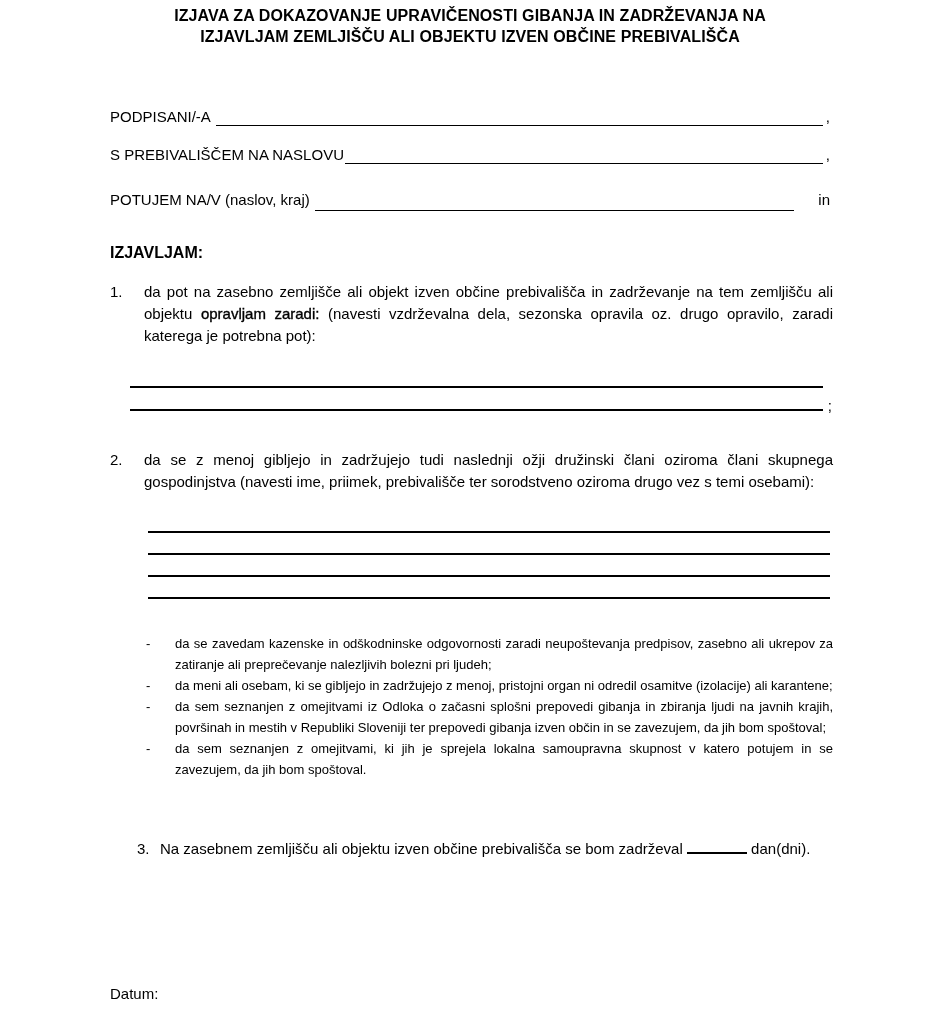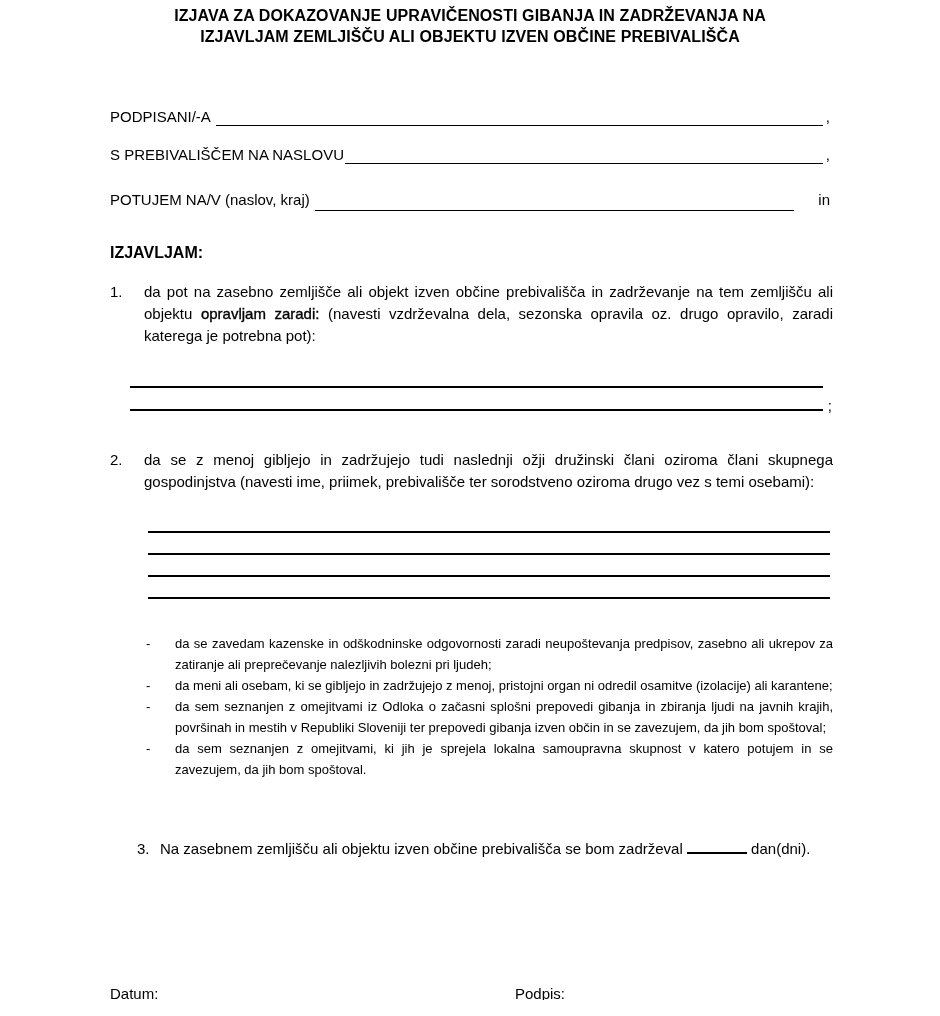--- a/index.html
+++ b/index.html
@@ -195,18 +195,14 @@
       <span class="inline-blank"></span>
       <span>dan(dni).</span>
     </span>
   </div>
 
   <div class="footer-row" id="footer-date">
     <span class="label">Datum:</span>
     <span class="footer-line"></span>
   </div>
 
-  <div class="footer-row" id="footer-sign">
-    <span class="label">Podpis:</span>
-    <span class="footer-line"></span>
-  </div>
 
 </div>
 
 </body></html>

